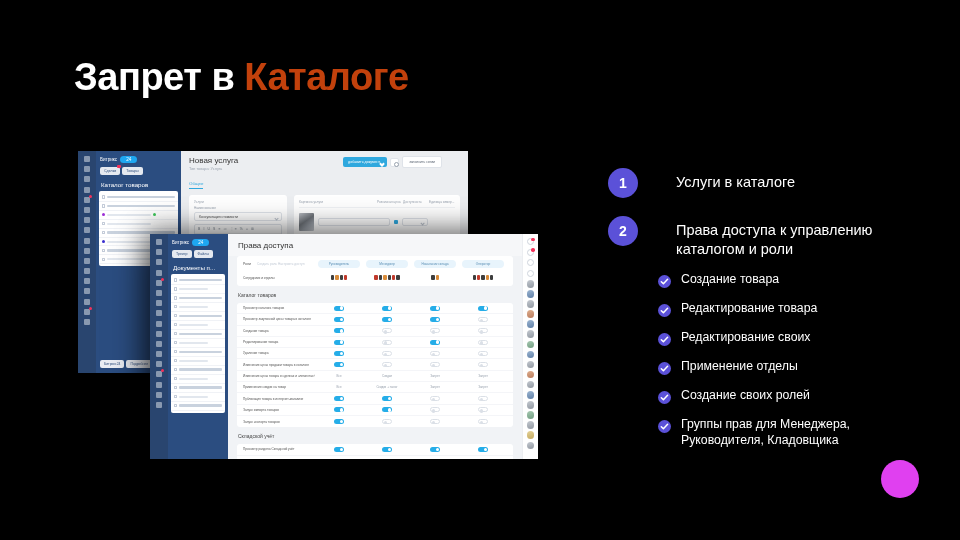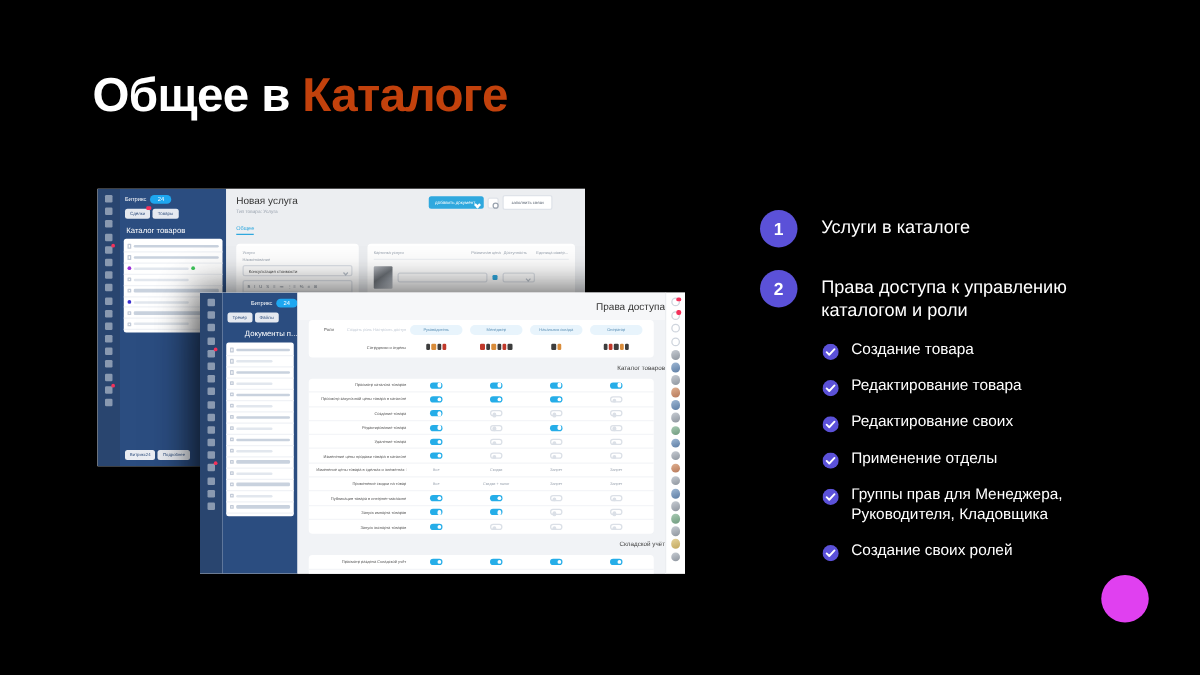--- a/index.html
+++ b/index.html
@@ -16,21 +16,21 @@
   .title .accent { color:#c2410c; }
 
   
   .right-panel { position:absolute; left:608px; top:168px; width:310px; }
   .num-row { display:flex; align-items:flex-start; margin-bottom:12px; }
   .num-badge {
     width:30px; height:30px; border-radius:50%; background:#5B51D8;
     color:#fff; font-size:14px; font-weight:bold;
     display:flex; align-items:center; justify-content:center; flex:0 0 30px;
   }
-  .num-label { margin-left:19px; font-size:14.5px; line-height:1.33; padding-top:5px; font-weight:500;}
+  .num-label { margin-left:38px; font-size:14.5px; line-height:1.33; padding-top:5px; font-weight:500;}
 
   .check-list { margin-top:12px; margin-left:50px; }
   .check-row { display:flex; align-items:flex-start; margin-bottom:13px; }
   .check-ic { flex:0 0 13px; width:13px; height:13px; margin-top:3px; }
   .check-ic svg { display:block; }
   .check-label { margin-left:10px; font-size:12.3px; line-height:1.3; }
 
   
   .dot { position:absolute; left:881px; top:460px; width:38px; height:38px; border-radius:50%; background:#E040F0; }
 
@@ -38,24 +38,23 @@
   .mock { position:absolute; overflow:hidden; background:#fff; }
 
   
   .win-back {
     left:78px; top:151px; width:390px; height:222px;
     box-shadow:0 10px 30px rgba(0,0,0,.55);
     display:flex;
   }
   
   .win-front {
-    left:160px; top:234px; width:388px; height:225px;
+    left:150px; top:234px; width:388px; height:225px;
     box-shadow:-6px -6px 26px rgba(0,0,0,.45), 0 14px 34px rgba(0,0,0,.6);
     display:flex;
-    text-align:right;
   }
 
   
   .bx-side { background:#29456f; width:18px; flex:0 0 18px; padding-top:5px;
              display:flex; flex-direction:column; align-items:center; }
   .bx-side .sq { width:6px; height:6px; background:rgba(255,255,255,.45); border-radius:1px; margin-bottom:4.2px; position:relative;}
   .bx-side .sq.dotred::after{content:"";position:absolute;right:-2px;top:-2px;width:3px;height:3px;border-radius:50%;background:#f4315a;}
 
   
   .bx-list { background:#2b4d80; color:#dce6f5; overflow:hidden; position:relative; }
@@ -150,21 +149,21 @@
 
   .win-back .bx-bottom { position:absolute; left:0; bottom:0; width:85px; padding:0 0 5px 4px; display:flex; gap:2px; }
   .win-back .bx-bottom span { background:rgba(255,255,255,.9); color:#31507f; font-size:3.4px; border-radius:2px; padding:2px 4px; white-space:nowrap;}
 </style>
 </head>
 <body>
 
 <div class="slide">
 
   <div class="title">
-    <span>Общее в </span><span class="accent">Каталоге</span>
+    <span>Запрет в </span><span class="accent">Каталоге</span>
   </div>
 
   <div class="mock win-back">
 
     <div class="bx-side">
       <div class="sq"></div>
       <div class="sq"></div>
       <div class="sq"></div>
       <div class="sq"></div>
       <div class="sq dotred"></div>
@@ -686,28 +685,28 @@
           </span>
         <span class="check-label">Применение отделы</span>
       </div>
       <div class="check-row">
         <span class="check-ic">
             <svg width="13" height="13" viewBox="0 0 13 13">
               <circle cx="6.5" cy="6.5" r="6.5" fill="#5B51D8"></circle>
               <path d="M3.3 6.7 L5.4 8.8 L9.6 4.3" stroke="#fff" stroke-width="1.5" fill="none" stroke-linecap="round" stroke-linejoin="round"></path>
             </svg>
           </span>
-        <span class="check-label" style="max-width:200px;">Группы прав для Менеджера, Руководителя, Кладовщика</span>
+        <span class="check-label">Создание своих ролей</span>
       </div>
       <div class="check-row">
         <span class="check-ic">
             <svg width="13" height="13" viewBox="0 0 13 13">
               <circle cx="6.5" cy="6.5" r="6.5" fill="#5B51D8"></circle>
               <path d="M3.3 6.7 L5.4 8.8 L9.6 4.3" stroke="#fff" stroke-width="1.5" fill="none" stroke-linecap="round" stroke-linejoin="round"></path>
             </svg>
           </span>
-        <span class="check-label">Создание своих ролей</span>
+        <span class="check-label" style="max-width:200px;">Группы прав для Менеджера, Руководителя, Кладовщика</span>
       </div>
     </div>
   </div>
 
   <div class="dot"></div>
 </div>
 
 </body></html>

